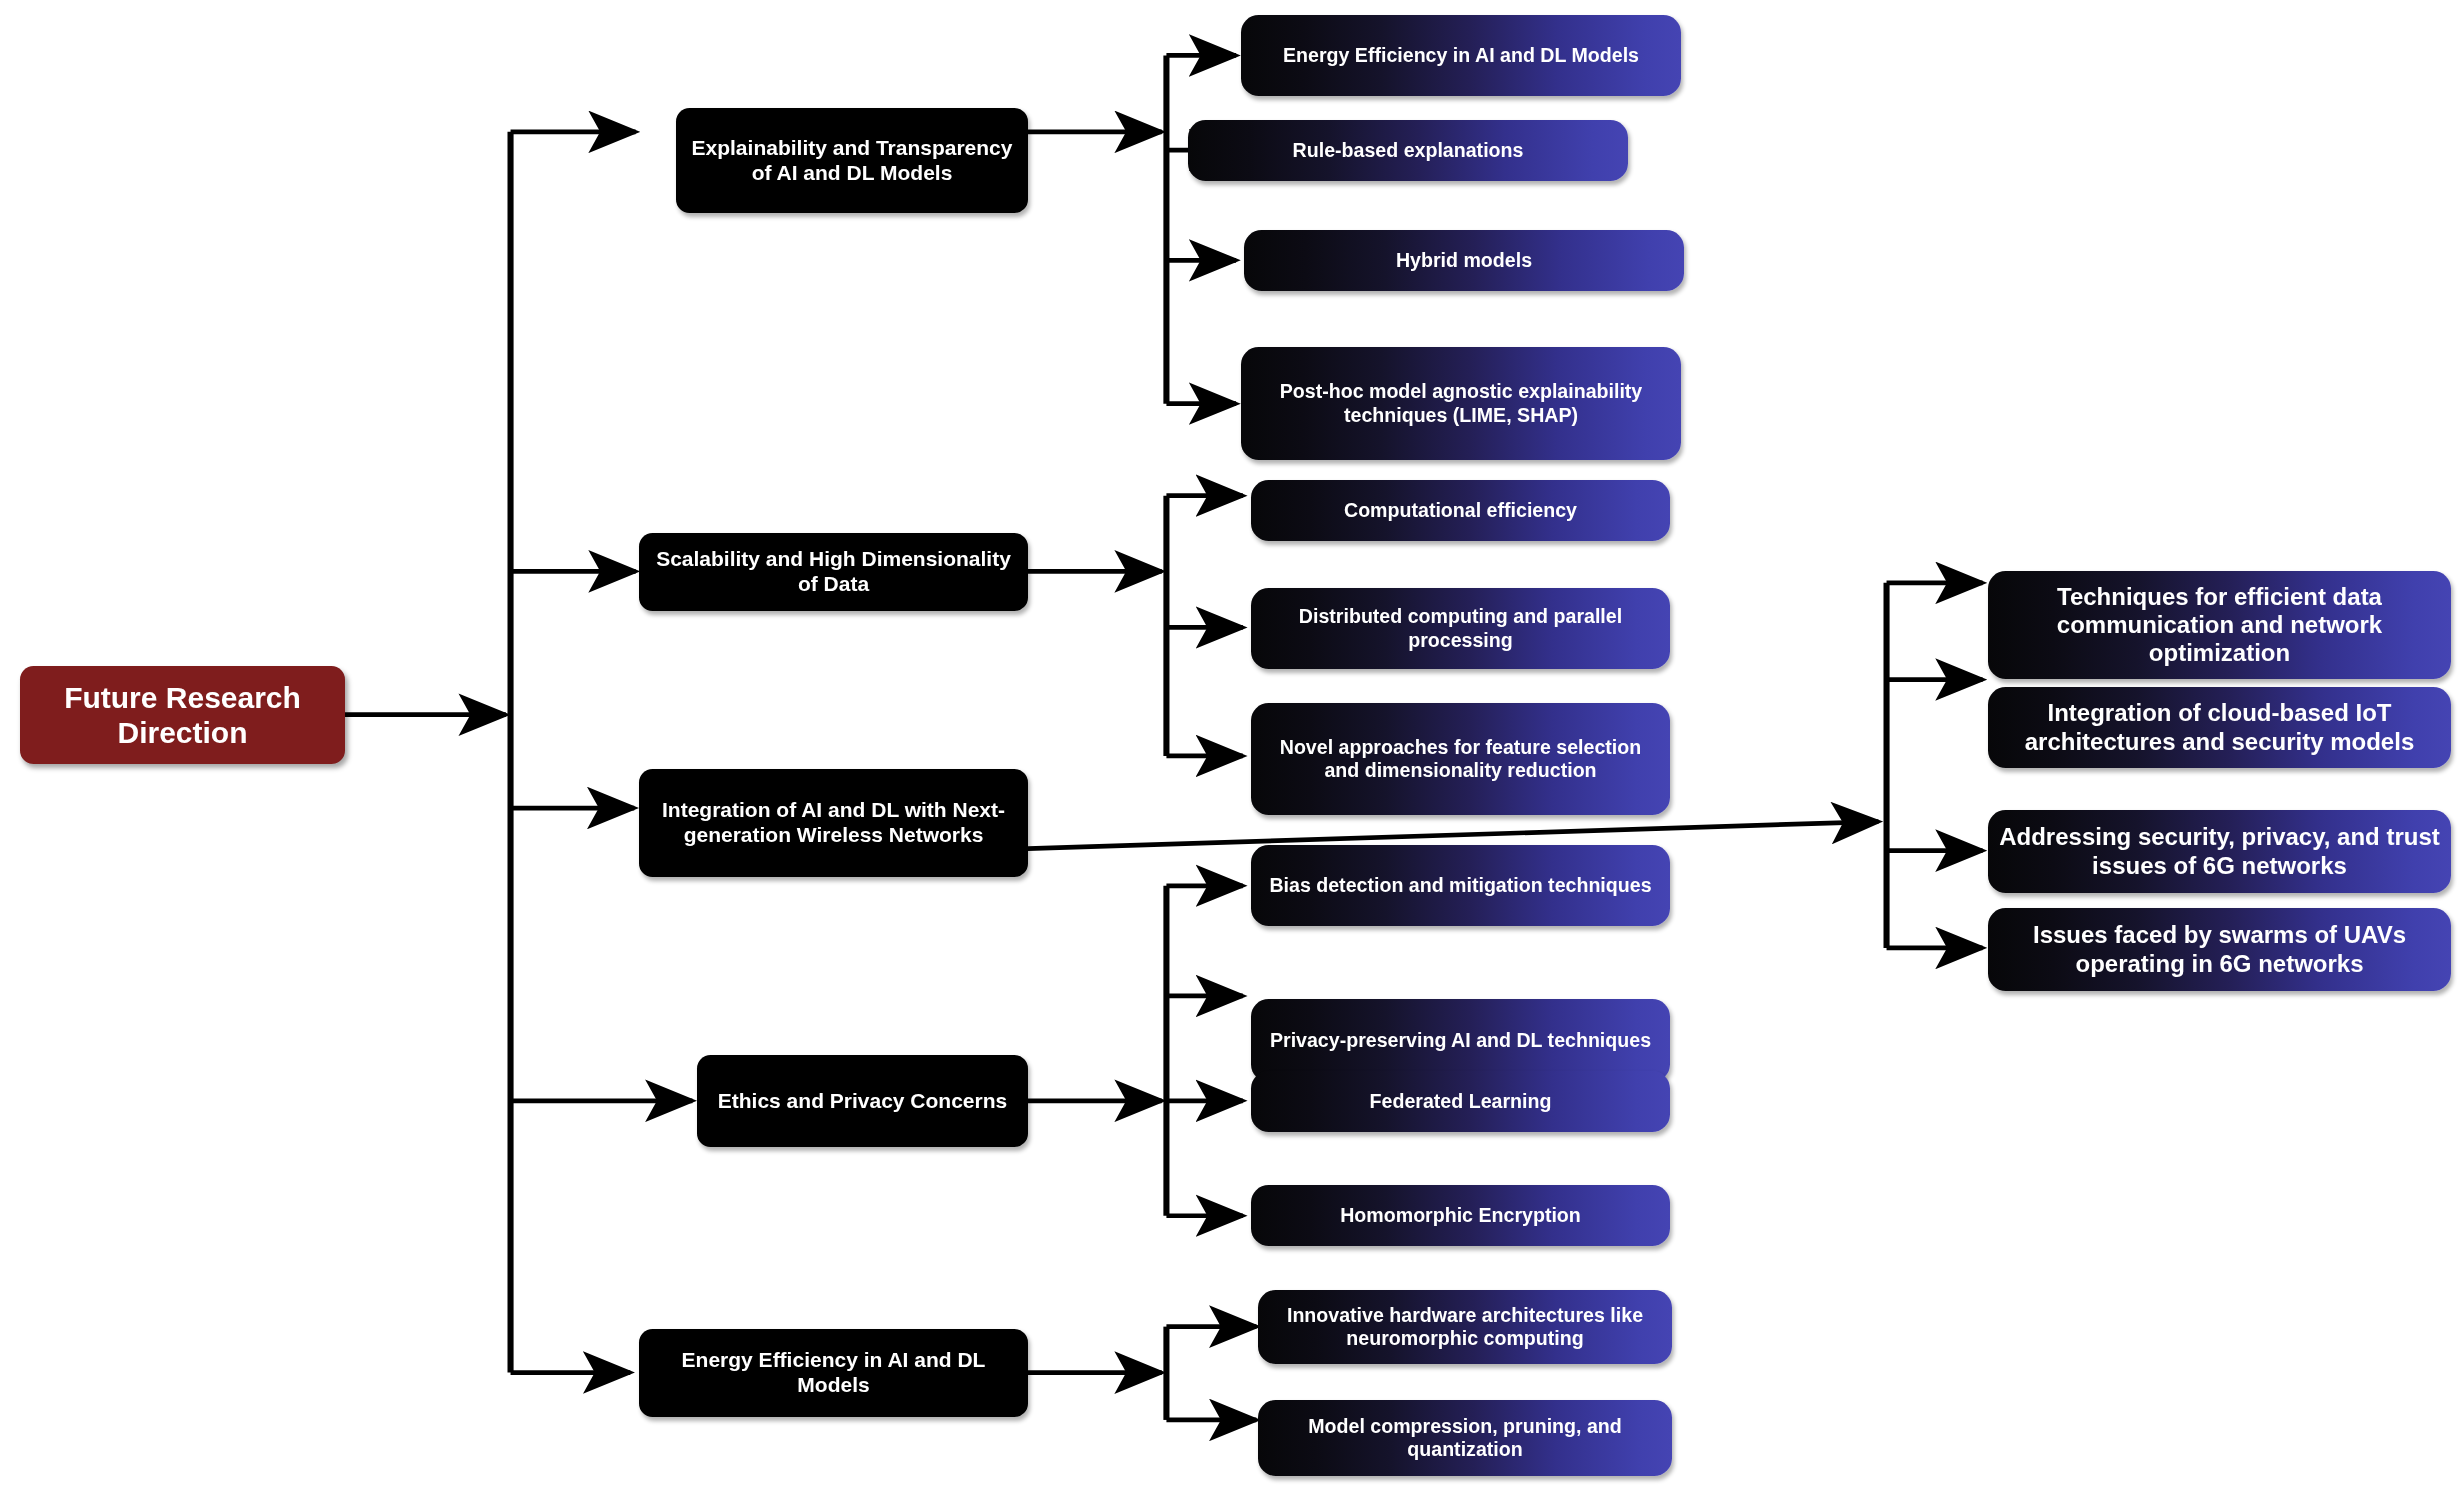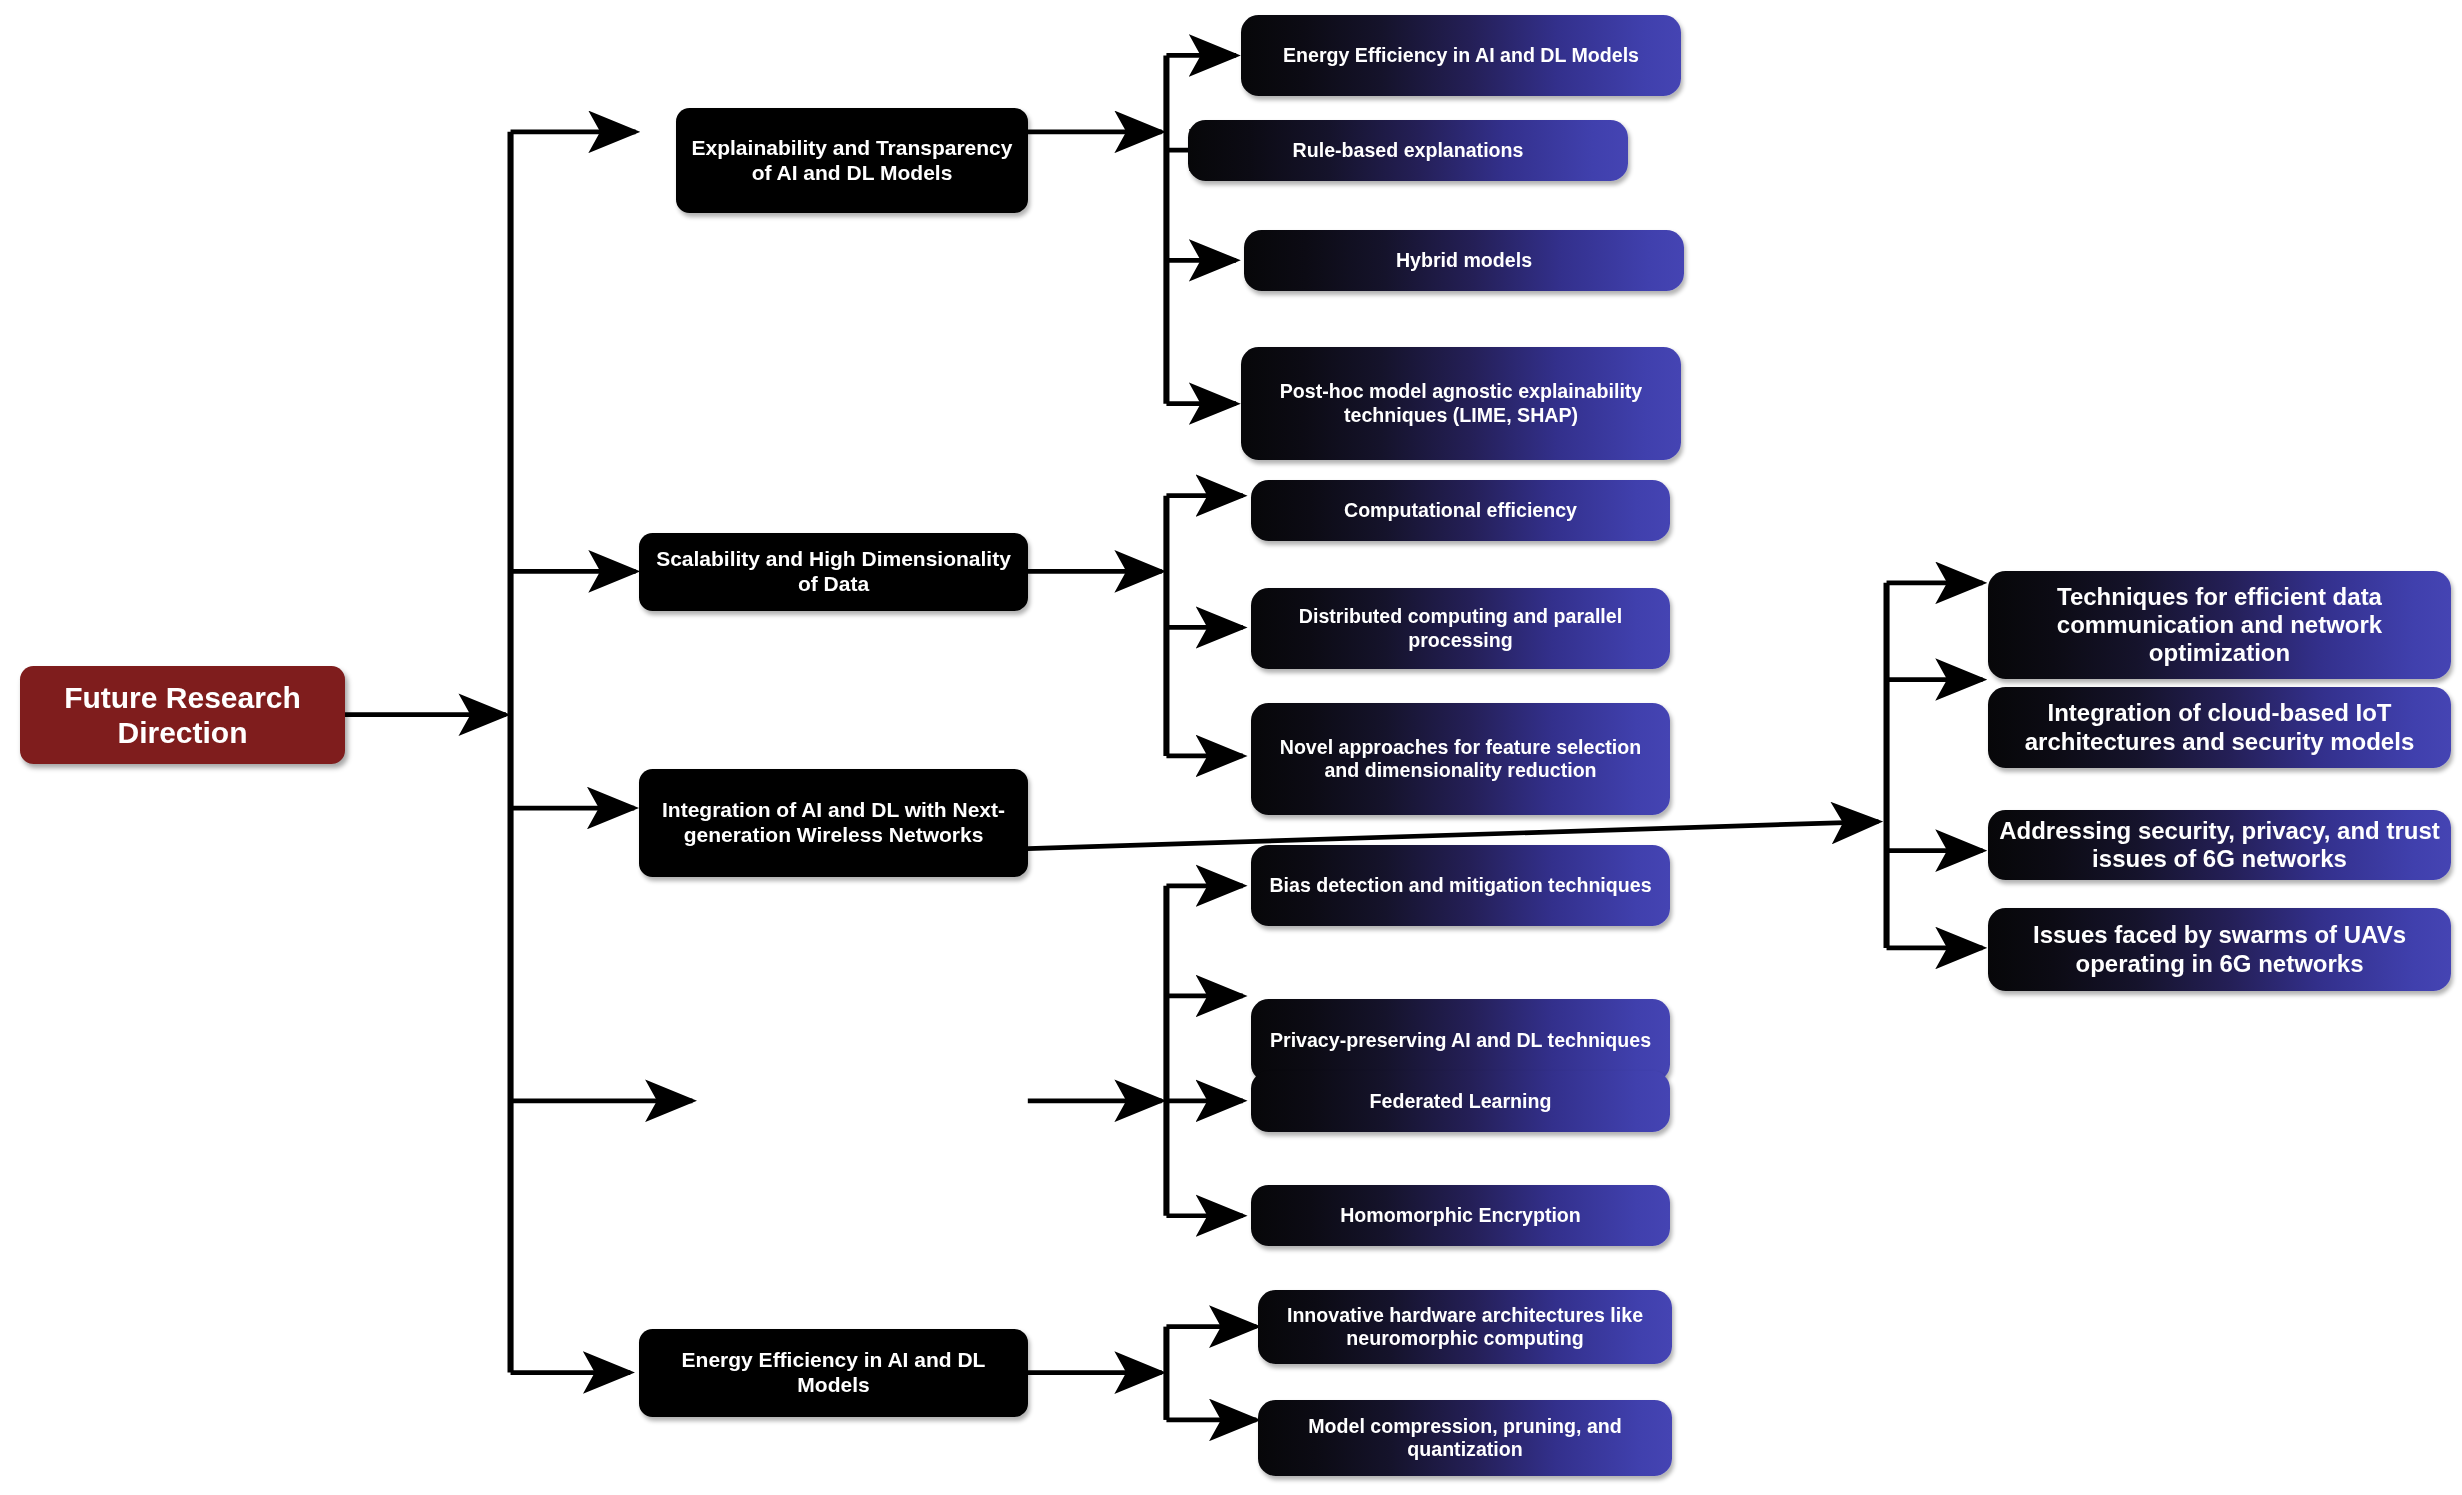--- a/index.html
+++ b/index.html
@@ -83,20 +83,23 @@
   </div>
 
   <div class="node lvl2" style="left:639px;top:533px;width:389px;height:78px;">
     <span>Scalability and High Dimensionality of Data</span>
   </div>
 
   <div class="node lvl2" style="left:639px;top:769px;width:389px;height:108px;">
     <span>Integration of AI and DL with Next-generation Wireless Networks</span>
   </div>
 
+  <div class="node lvl2" style="left:697px;top:1055px;width:331px;height:92px;">
+    <span>Ethics and Privacy Concerns</span>
+  </div>
 
   <div class="node lvl2" style="left:639px;top:1329px;width:389px;height:88px;">
     <span>Energy Efficiency in AI and DL Models</span>
   </div>
 
   <div class="node lvl3" style="left:1241px;top:15px;width:440px;height:81px;">
     <span>Energy Efficiency in AI and DL Models</span>
   </div>
   <div class="node lvl3" style="left:1176px;top:120px;width:440px;height:61px;margin-left:12px;">
     <span>Rule-based explanations</span>
@@ -117,21 +120,21 @@
   <div class="node lvl3" style="left:1251px;top:703px;width:419px;height:112px;">
     <span>Novel approaches for feature selection and dimensionality reduction</span>
   </div>
 
   <div class="node lvl3 wide" style="left:1988px;top:571px;width:463px;height:108px;">
     <span>Techniques for efficient data communication and network optimization</span>
   </div>
   <div class="node lvl3 wide" style="left:1988px;top:687px;width:463px;height:81px;">
     <span>Integration of cloud-based IoT architectures and security models</span>
   </div>
-  <div class="node lvl3 wide" style="left:1988px;top:810px;width:463px;height:70px;">
+  <div class="node lvl3 wide" style="left:1988px;top:810px;width:463px;height:83px;">
     <span>Addressing security, privacy, and trust issues of 6G networks</span>
   </div>
   <div class="node lvl3 wide" style="left:1988px;top:908px;width:463px;height:83px;">
     <span>Issues faced by swarms of UAVs operating in 6G networks</span>
   </div>
 
   <div class="node lvl3" style="left:1251px;top:845px;width:419px;height:81px;">
     <span>Bias detection and mitigation techniques</span>
   </div>
   <div class="node lvl3" style="left:1251px;top:999px;width:419px;height:83px;">

